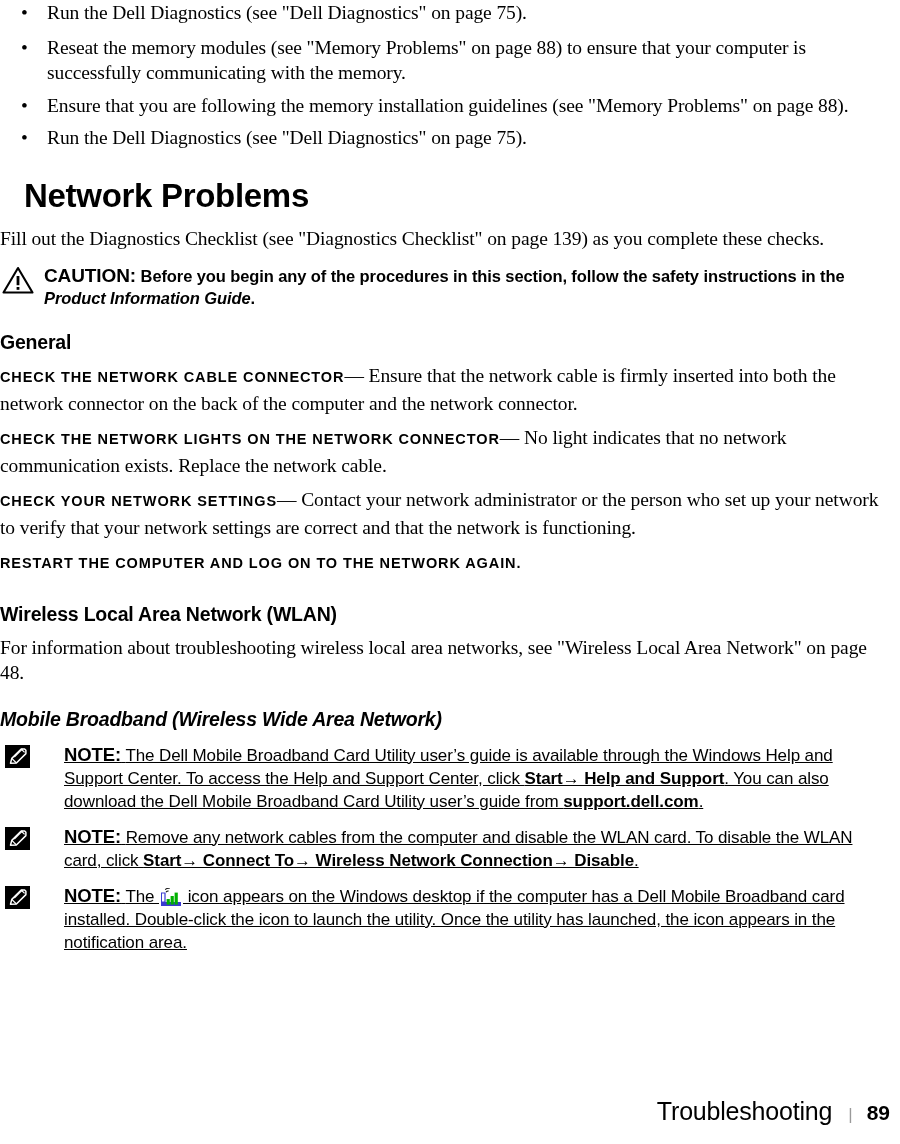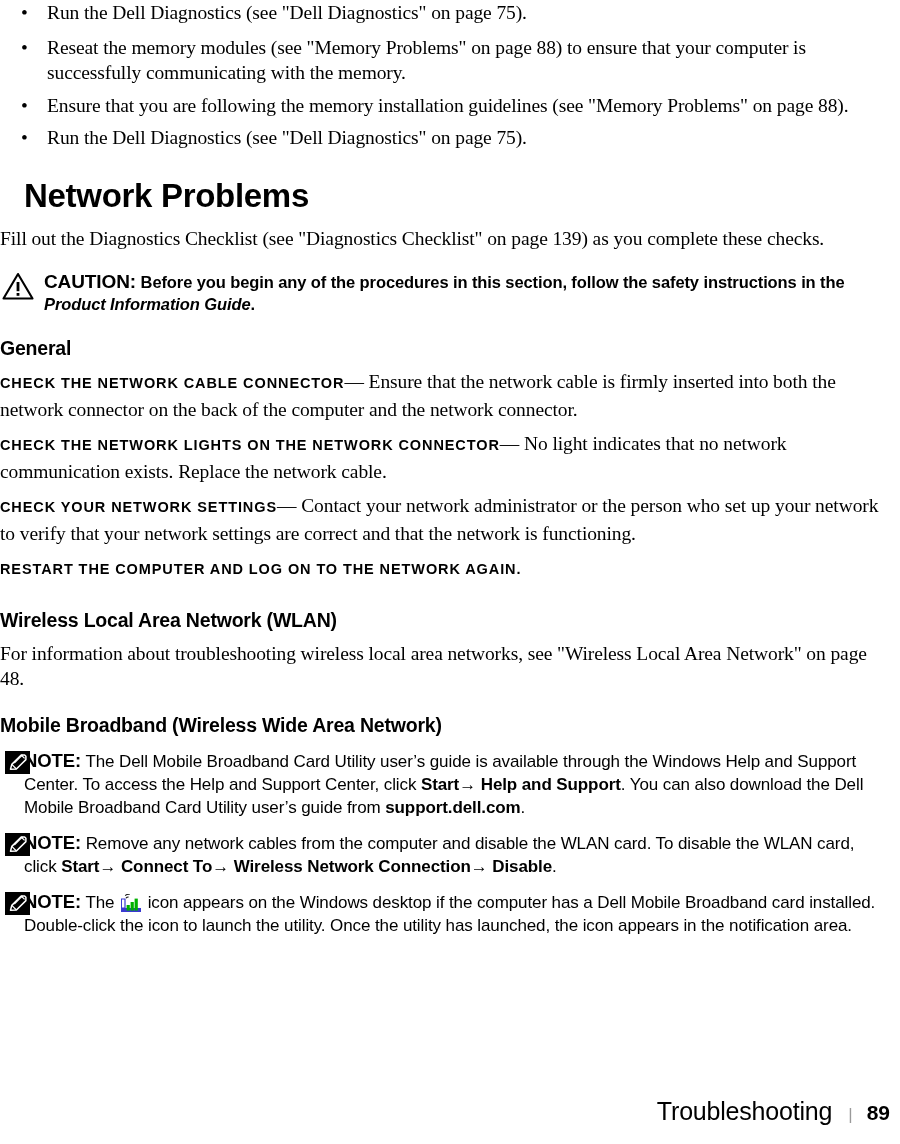--- a/index.html
+++ b/index.html
@@ -100,21 +100,21 @@
   }
 
   p.para {
     margin: 0 0 0 0;
   }
 
   
   .adm {
     position: relative;
     padding-left: 44px;
-    margin-top: 20px;
+    margin-top: 14px;
   }
   .adm .adm-icon {
     position: absolute;
     left: 2px;
     top: 1px;
     width: 32px;
     height: 28px;
   }
   .caution-body {
     font-family: "Liberation Sans Narrow", "Liberation Sans", sans-serif;
@@ -126,23 +126,24 @@
   .caution-body .caution-word {
     font-size: 19px;
   }
   .caution-body .it {
     font-style: italic;
   }
 
   
   .note {
     position: relative;
-    padding-left: 24px;
+    padding-left: 64px;
     margin-top: 12px;
     min-height: 26px;
+    text-decoration: underline;
   }
   .note .note-icon {
     position: absolute;
     left: 5px;
     top: 2px;
     width: 25px;
     height: 23px;
   }
   .note-body {
     font-family: "Liberation Sans Narrow", "Liberation Sans", sans-serif;
@@ -255,21 +256,21 @@
     <span class="body-text">Contact your network administrator or the person who set up your network to verify that your network settings are correct and that the network is functioning.</span>
   </div>
 
   <div class="runin-head">
     <span class="sc">RESTART THE COMPUTER AND LOG ON TO THE NETWORK AGAIN.</span>
   </div>
 
   <h2 class="sec-h2" style="margin-top:26px;">Wireless Local Area Network (WLAN)</h2>
   <p class="para body-text">For information about troubleshooting wireless local area networks, see "Wireless Local Area Network" on page 48.</p>
 
-  <h2 class="sec-h2" style="">Mobile Broadband (Wireless Wide Area Network)</h2>
+  <h2 class="sec-h2" style="font-style:italic;">Mobile Broadband (Wireless Wide Area Network)</h2>
 
   <div class="note">
     <span class="note-icon">
       <svg width="25" height="23" viewBox="0 0 25 23" xmlns="http://www.w3.org/2000/svg">
         <rect x="0" y="0" width="25" height="23" fill="#000000"></rect>
         <path d="M5.5 18.2 L6.8 13.4 L16.2 4.0 L19.6 4.0 L20.9 5.3 L20.9 8.6 L11.4 18.0 Z" fill="none" stroke="#ffffff" stroke-width="1.5" stroke-linejoin="round"></path>
         <line x1="16.2" y1="4.0" x2="19.6" y2="7.4" stroke="#ffffff" stroke-width="1.2"></line>
         <line x1="6.8" y1="13.4" x2="11.4" y2="18.0" stroke="#ffffff" stroke-width="1.2"></line>
         <line x1="9.3" y1="12.0" x2="17.6" y2="3.9" stroke="#ffffff" stroke-width="1.1"></line>
       </svg>

